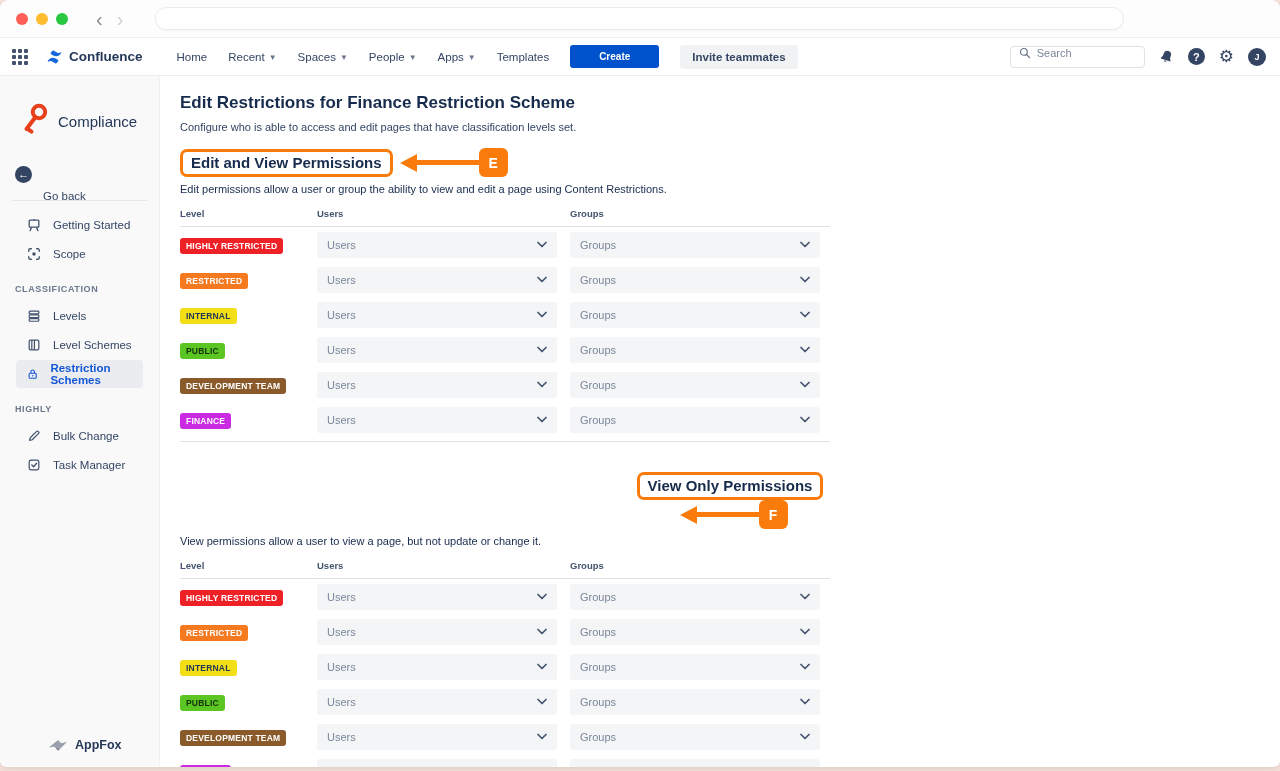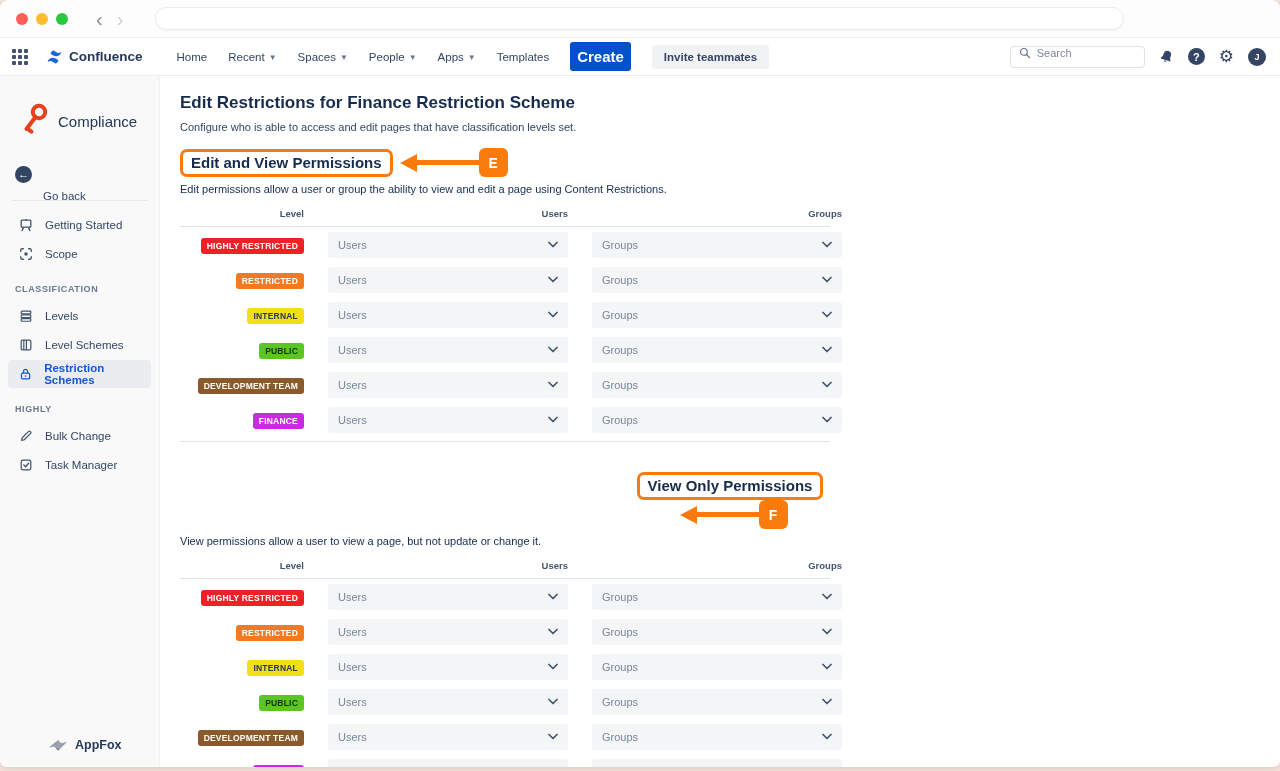--- a/index.html
+++ b/index.html
@@ -20,21 +20,21 @@
   
   .navbar { height:38px; background:#fff; border-bottom:1px solid #ebecf0; display:flex; align-items:center; padding:0 14px 0 12px; }
   .nb-left { display:flex; align-items:center; gap:18px; }
   .grid-icon { display:grid; grid-template-columns:repeat(3,4px); grid-gap:2px; cursor:pointer; }
   .grid-icon i { width:4px; height:4px; border-radius:1px; background:#42526E; }
   .brand { display:flex; align-items:center; gap:6px; }
   .brand-name { font-size:13.5px; font-weight:700; color:#253858; }
   .nb-menu { display:flex; align-items:center; gap:21px; margin-left:16px; }
   .nb-item { font-size:11.5px; font-weight:500; color:#344563; display:flex; align-items:center; gap:4px; cursor:pointer; white-space:nowrap; }
   .nb-caret { font-size:8px; color:#6B778C; transform:translateY(1px); }
-  .btn-create { background:#0052CC; color:#fff; font-size:15px; font-weight:600; border:none; border-radius:3px; padding:6px 7px; cursor:pointer; }
+  .btn-create { background:#0052CC; color:#fff; font-size:10px; font-weight:600; border:none; border-radius:3px; padding:6px 29px; cursor:pointer; }
   .btn-invite { background:#F1F2F4; color:#344563; font-size:11.5px; font-weight:600; border:none; border-radius:3px; padding:6px 12px; cursor:pointer; }
   .nb-right { margin-left:auto; display:flex; align-items:center; gap:14px; }
   .search-box { width:135px; height:22px; border:1.5px solid #DFE1E6; border-radius:4px; display:flex; align-items:flex-start; gap:6px; padding:0 8px; background:#fff; }
   .search-box input { border:none; outline:none; width:90px; font-size:11px; color:#344563; background:transparent; }
   .search-box input::placeholder { color:#7A869A; }
   .icon-btn { cursor:pointer; display:flex; align-items:center; }
   .help-badge { width:17px; height:17px; border-radius:50%; background:#344563; color:#fff; font-size:11px; font-weight:700; display:flex; align-items:center; justify-content:center; }
   .gear-glyph { font-size:17px; color:#344563; line-height:1; }
   .avatar { width:18px; height:18px; border-radius:50%; background:#344563; color:#fff; font-size:9px; font-weight:700; display:flex; align-items:center; justify-content:center; }
 
@@ -42,21 +42,21 @@
   .app-body { display:flex; height:690px; }
   .sidebar { width:160px; background:#F9F9FA; border-right:1px solid #f0f1f2; position:relative; flex-shrink:0; }
   .content { flex:1; background:#fff; padding:17px 0 0 20px; }
 
   
   .sb-logo { display:flex; align-items:center; gap:8px; padding-left:22px; margin-top:24px; height:42px; }
   .sb-logo-name { font-size:15px; color:#253858; }
   .sb-goback { display:flex; align-items:center; gap:11px; padding-left:15px; margin-top:18px; height:28px; cursor:pointer; }
   .goback-circle { width:17px; height:17px; border-radius:50%; background:#344563; color:#fff; display:flex; align-items:center; justify-content:center; font-size:11px; }
   .sb-divider { height:1px; background:#e4e6ea; margin:12px 12px 10px 12px; }
-  .sb-item { display:flex; align-items:center; gap:12px; height:28px; margin:1px 8px; padding-left:11px; border-radius:4px; cursor:pointer; }
+  .sb-item { display:flex; align-items:center; gap:12px; height:28px; margin:1px 16px; padding-left:11px; border-radius:4px; cursor:pointer; }
   .sb-item .lbl { font-size:11.5px; font-weight:500; color:#344563; }
   .sb-item.selected { background:#EBECF0; }
   .sb-item.selected .lbl { color:#1558D6; font-weight:600; }
   .sb-section { font-size:9px; font-weight:700; letter-spacing:.6px; color:#6B778C; padding-left:15px; margin:16px 0 8px; }
   .sb-footer { position:absolute; bottom:14px; left:48px; display:flex; align-items:center; gap:7px; }
   .sb-footer-name { font-size:12.5px; font-weight:700; color:#253858; }
 
   
   .page-title { font-size:17px; color:#172B4D; font-weight:600; }
   .page-title b { font-weight:800;text-align:center; }
@@ -65,21 +65,21 @@
   .anno-row { display:flex; align-items:center; margin-top:15px; }
   .anno-box { display:inline-block; border:3px solid #F97B0C; border-radius:7px; padding:2px 8px; background:#fff; }
   .sec-heading { font-size:15px; font-weight:600; color:#172B4D; white-space:nowrap; }
   .anno-arrow { display:flex; align-items:center; margin-left:7px; }
   .arrow-head { width:0; height:0; border-top:9px solid transparent; border-bottom:9px solid transparent; border-right:17px solid #F97B0C; }
   .arrow-line { height:5px; background:#F97B0C; }
   .anno-label { width:29px; height:29px; border-radius:6px; background:#F97B0C; color:#fff; font-size:14px; font-weight:700; display:flex; align-items:center; justify-content:center; }
   .sec-desc { font-size:11px; color:#172B4D; margin-top:6px; }
 
   .perm-table { width:650px; margin-top:9px; border-bottom:1px solid #DFE1E6; padding-bottom:4px; }
-  .perm-grid { display:grid; grid-template-columns:124px 240px 250px; column-gap:24px; align-items:center;text-align:right; }
+  .perm-grid { display:grid; grid-template-columns:124px 240px 250px; column-gap:13px; align-items:center; }
   .perm-head { padding:4px 0 7px 0; border-bottom:1px solid #DFE1E6; }
   .col-h { font-size:9.5px; font-weight:700; color:#44546F; }
   .perm-row { height:35px; }
   .level-badge { display:inline-block; font-size:8.5px; font-weight:700; letter-spacing:.2px; padding:3px 6px; border-radius:3px; white-space:nowrap; }
   .dropdown { height:26px; background:#F4F5F7; border-radius:3px; display:flex; align-items:center; justify-content:space-between; padding:0 10px; cursor:pointer; }
   .dd-value { font-size:11px; color:#7A869A; }
 
   .sec-gap { margin-top:30px;flex-direction:column; }
 </style>
 </head>

